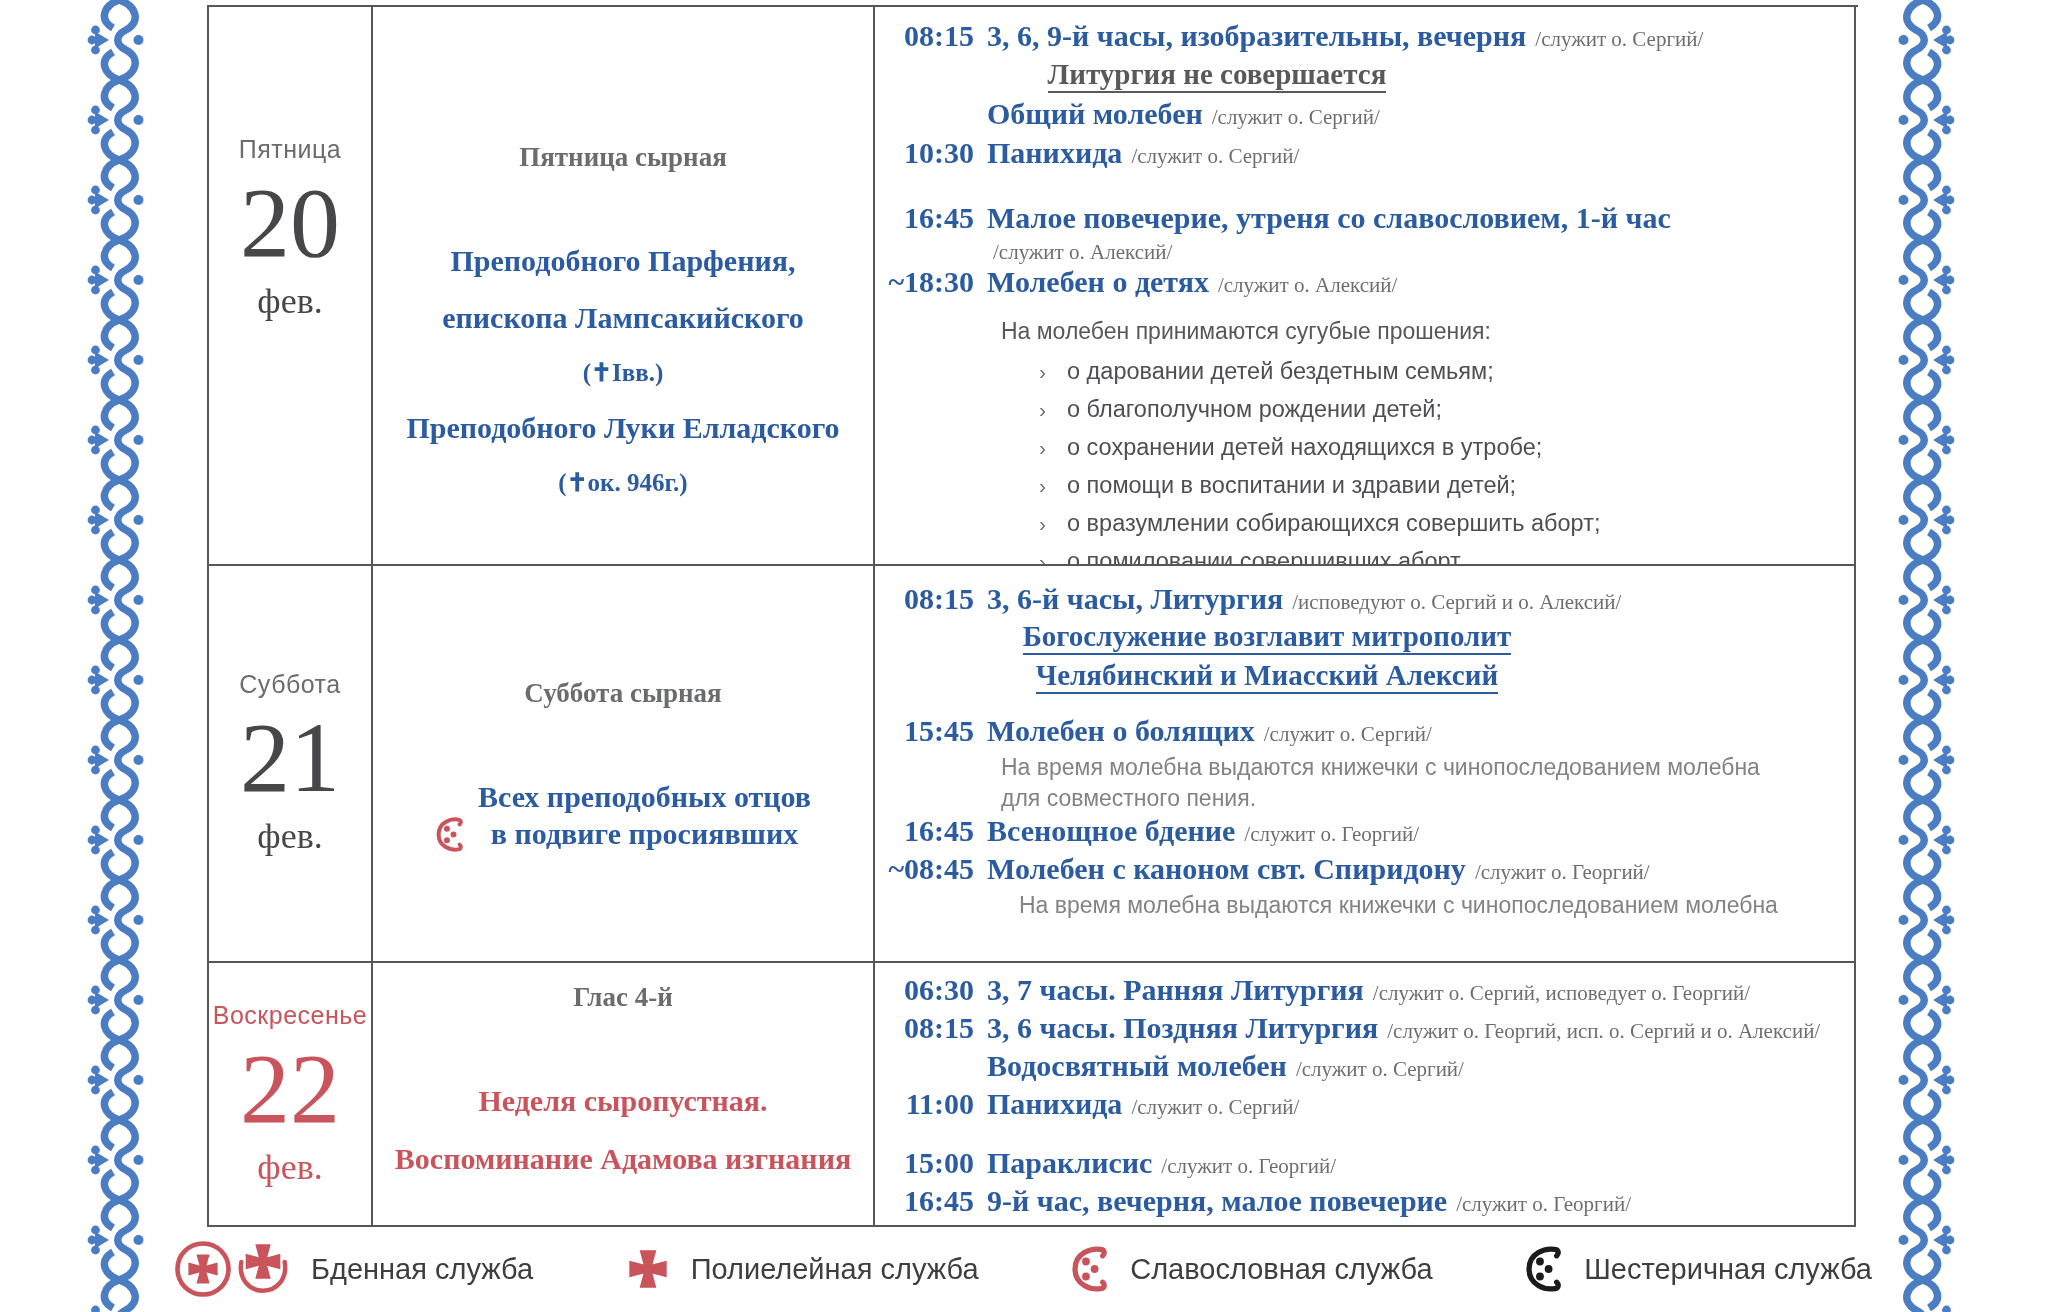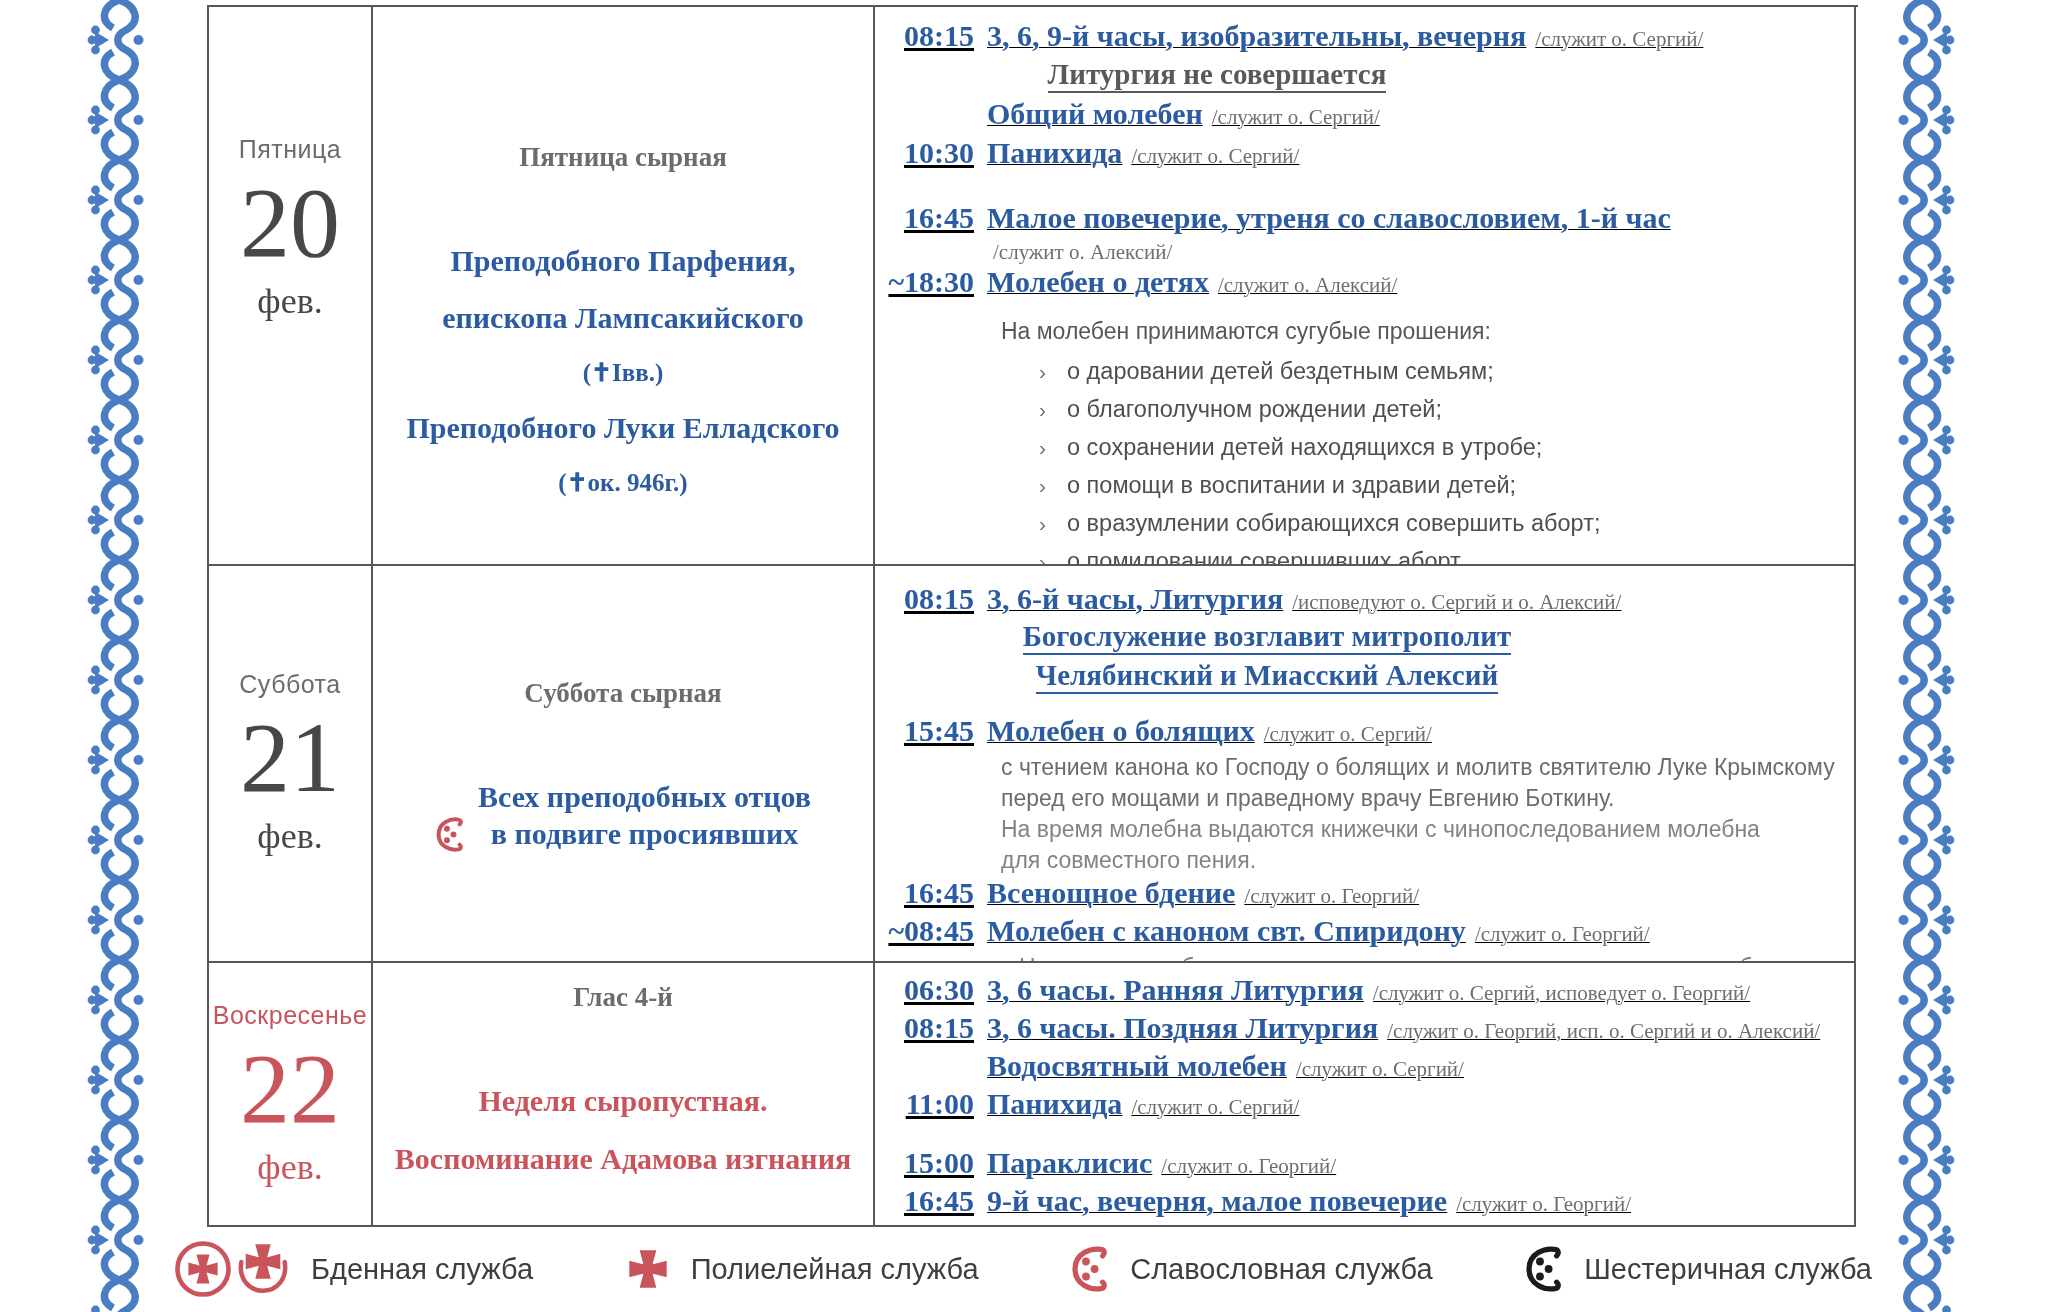--- a/index.html
+++ b/index.html
@@ -33,21 +33,21 @@
   .fline.blue-small{font:700 25px var(--serif);color:var(--blue);line-height:33px;}
   .fline.red{font:700 30px var(--serif);color:var(--red);line-height:38px;}
   .spacer{height:26px;flex:none;}
   .spacer-sm{height:14px;flex:none;}
   .feast-iconline{display:flex;gap:13px;justify-content:center;align-items:flex-end;}
   .feast-iconline svg{margin-top:5px;flex:none;}
   
   .sched-cell{display:flex;flex-direction:column;padding:12px 8px 0 12px;}
   .sched-cell.s1{padding-top:16px;}
   .sched-cell.s2{padding-top:10px;}
-  .svc{display:flex;align-items:baseline;line-height:34px;text-decoration:underline;}
+  .svc{display:flex;align-items:baseline;line-height:34px;}
   .s1 .svc{line-height:33px;}
   .s2 .svc{line-height:32px;}
   .svc .time{flex:0 0 100px;padding-right:13px;text-align:right;font:700 30px var(--serif);color:var(--blue);white-space:nowrap;box-sizing:border-box;}
   .svc .title{font:700 30px var(--serif);color:var(--blue);white-space:nowrap;}
   .svc .cnote{font:400 21px var(--serif);color:#6d6e70;margin-left:9px;white-space:nowrap;}
   .sub-note{margin-left:106px;font:400 21px var(--serif);color:#6d6e70;line-height:25px;}
   .banner{width:660px;text-align:center;line-height:36px;}
   .banner div{line-height:36px;}
   .banner .bl{display:inline-block;font:700 29px var(--serif);padding-bottom:0px;}
   .banner.gray .bl{color:#58595b;border-bottom:2px solid #58595b;}
@@ -245,24 +245,20 @@
       </div>
       <div class="banner blue">
         <div><span class="bl">Богослужение возглавит митрополит</span></div>
         <div><span class="bl">Челябинский и Миасский Алексий</span></div>
       </div>
       <div class="gap"></div>
       <div class="svc">
         <span class="time">15:45</span>
         <span><span class="title">Молебен о болящих</span><span class="cnote">/служит о. Сергий/</span></span>
       </div>
-      <div class="note-p plain">
-        <div>с чтением канона ко Господу о болящих и молитв святителю Луке Крымскому</div>
-        <div>перед его мощами и праведному врачу Евгению Боткину.</div>
-      </div>
       <div class="note-p muted">
         <div>На время молебна выдаются книжечки с чинопоследованием молебна</div>
         <div>для совместного пения.</div>
       </div>
       <div class="svc">
         <span class="time">16:45</span>
         <span><span class="title">Всенощное бдение</span><span class="cnote">/служит о. Георгий/</span></span>
       </div>
       <div class="svc">
         <span class="time">~08:45</span>
@@ -282,21 +278,21 @@
       <div class="fline head">Глас 4-й</div>
       <div class="spacer"></div>
       <div class="fline red">Неделя сыропустная.</div>
       <div class="fline red">Воспоминание Адамова изгнания</div>
       <div class="spacer-sm"></div>
       <div class="fline head-sm">Заговенье на Великий пост</div>
     </div>
     <div class="cell sched-cell s2">
       <div class="svc">
         <span class="time">06:30</span>
-        <span><span class="title">3, 6 часы. Ранняя Литургия</span><span class="cnote">/служит о. Сергий, исповедует о. Георгий/</span></span>
+        <span><span class="title">3, 7 часы. Ранняя Литургия</span><span class="cnote">/служит о. Сергий, исповедует о. Георгий/</span></span>
       </div>
       <div class="svc">
         <span class="time">08:15</span>
         <span><span class="title">3, 6 часы. Поздняя Литургия</span><span class="cnote">/служит о. Георгий, исп. о. Сергий и о. Алексий/</span></span>
       </div>
       <div class="svc">
         <span class="time"></span>
         <span><span class="title">Водосвятный молебен</span><span class="cnote">/служит о. Сергий/</span></span>
       </div>
       <div class="svc">

